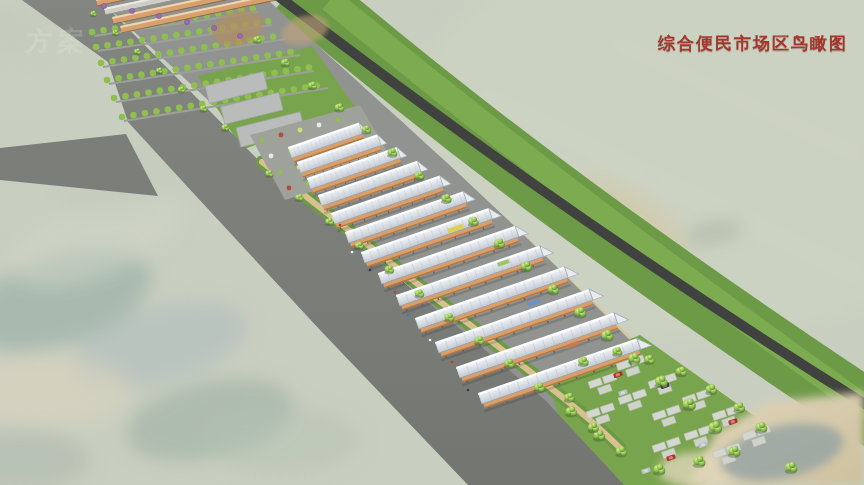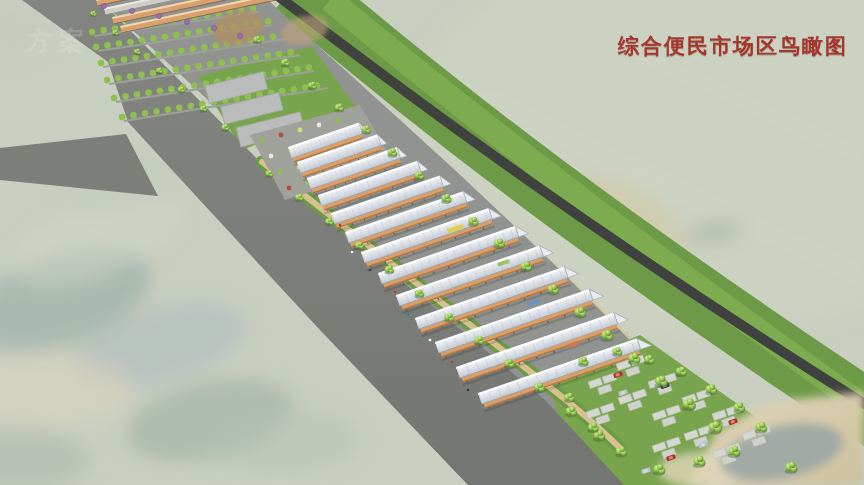--- a/index.html
+++ b/index.html
@@ -13,21 +13,21 @@
   .stall{fill:var(--stall)}
   .stall-dark{fill:var(--stall-dark)}
   .canal{stroke:var(--dark-road)}
   .belt{stroke:var(--green-belt)}
   .belt-outer{stroke:var(--green-belt-outer)}
   .tanpath{stroke:var(--path)}
   .treedots{stroke:var(--tree-green)}
   .pond{fill:var(--pond)}
   .blossom{fill:var(--blossom);stroke:#7a4f8a;stroke-width:.5}
   .car-red{fill:var(--car-red)} .car-dark{fill:var(--car-dark)} .car-silver{fill:var(--car-silver)}
-  #title{position:absolute;top:32px;right:16px;font-size:21px;font-weight:bold;
+  #title{position:absolute;top:32px;right:16px;font-size:17px;font-weight:bold;
          letter-spacing:2px;color:var(--title-red,#a6352c);
          text-shadow:0 1px 1px rgba(70,25,18,.35);z-index:5;}
   #watermark{position:absolute;top:24px;left:26px;font-size:26px;font-weight:bold;
          letter-spacing:6px;color:rgba(235,238,232,.20);z-index:4;transform:skewX(-6deg);}
 </style>
 </head>
 <body>
 
 <div id="stage">
 

